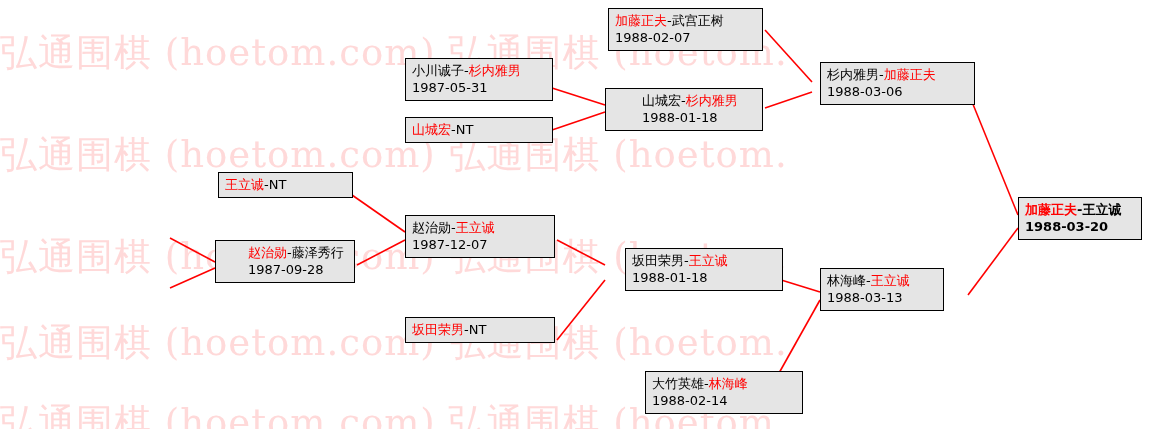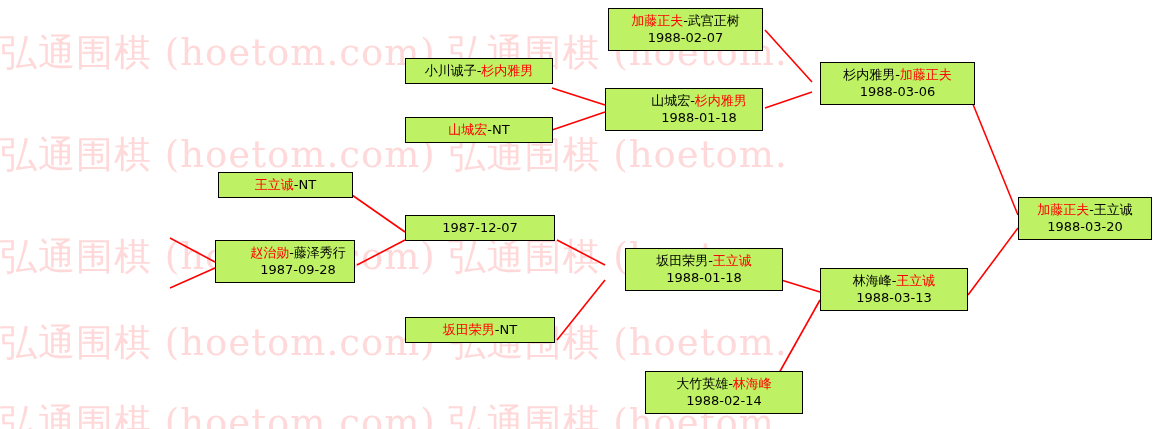--- a/index.html
+++ b/index.html
@@ -45,23 +45,23 @@
     width: 1164px;
     height: 429px;
     z-index: 1;
     pointer-events: none;
   }
   
   .node {
     position: absolute;
     box-sizing: border-box;
     border: 1px solid #000000;
-    background: #bef264;
+    background: #e5e5e5;
     z-index: 2;
-    text-align: center;
+    text-align: left;
     font-size: 13px;
     line-height: 17px;
     color: #000000;
     padding: 3px 6px 4px 6px;
     white-space: nowrap;
   }
   .node .players {
     display: block;
   }
   .node .date {
@@ -123,44 +123,46 @@
   <div class="node" style="left:215px; top:240px; width:140px;padding-left:32px;">
     <span class="players"><span class="w">赵治勋</span><span class="sep">-</span><span class="b">藤泽秀行</span></span>
     <span class="date">1987-09-28</span>
   </div>
 
   <div class="node" style="left:218px; top:172px; width:135px;">
     <span class="players"><span class="w">王立诚</span><span class="sep">-</span><span class="b">NT</span></span>
   </div>
 
   <div class="node" style="left:405px; top:215px; width:150px;">
+    <span class="players"><span class="b">赵治勋</span><span class="sep">-</span><span class="w">王立诚</span></span>
     <span class="date">1987-12-07</span>
   </div>
 
   <div class="node" style="left:405px; top:317px; width:150px;">
     <span class="players"><span class="w">坂田荣男</span><span class="sep">-</span><span class="b">NT</span></span>
   </div>
 
   <div class="node" style="left:605px; top:248px; width:158px;margin-left:20px;">
     <span class="players"><span class="b">坂田荣男</span><span class="sep">-</span><span class="w">王立诚</span></span>
     <span class="date">1988-01-18</span>
   </div>
 
   <div class="node" style="left:605px; top:371px; width:158px;margin-left:40px;">
     <span class="players"><span class="b">大竹英雄</span><span class="sep">-</span><span class="w">林海峰</span></span>
     <span class="date">1988-02-14</span>
   </div>
 
-  <div class="node" style="left:820px; top:268px; width:148px;">
+  <div class="node" style="left:820px; top:268px; width:124px;">
     <span class="players"><span class="b">林海峰</span><span class="sep">-</span><span class="w">王立诚</span></span>
     <span class="date">1988-03-13</span>
   </div>
 
   <div class="node" style="left:405px; top:58px; width:148px;">
     <span class="players"><span class="b">小川诚子</span><span class="sep">-</span><span class="w">杉内雅男</span></span>
+    <span class="date">1987-05-31</span>
   </div>
 
   <div class="node" style="left:405px; top:117px; width:148px;">
     <span class="players"><span class="w">山城宏</span><span class="sep">-</span><span class="b">NT</span></span>
   </div>
 
   <div class="node" style="left:605px; top:88px; width:158px;padding-left:36px;">
     <span class="players"><span class="b">山城宏</span><span class="sep">-</span><span class="w">杉内雅男</span></span>
     <span class="date">1988-01-18</span>
   </div>
@@ -168,18 +170,18 @@
   <div class="node" style="left:608px; top:8px; width:155px;">
     <span class="players"><span class="w">加藤正夫</span><span class="sep">-</span><span class="b">武宫正树</span></span>
     <span class="date">1988-02-07</span>
   </div>
 
   <div class="node" style="left:812px; top:62px; width:155px;margin-left:8px;">
     <span class="players"><span class="b">杉内雅男</span><span class="sep">-</span><span class="w">加藤正夫</span></span>
     <span class="date">1988-03-06</span>
   </div>
 
-  <div class="node" style="left:1018px; top:197px; width:134px;">
+  <div class="node" style="left:1018px; top:197px; width:124px;font-weight:bold;">
     <span class="players"><span class="w">加藤正夫</span><span class="sep">-</span><span class="b">王立诚</span></span>
     <span class="date">1988-03-20</span>
   </div>
 
 </div>
 
 </body></html>

